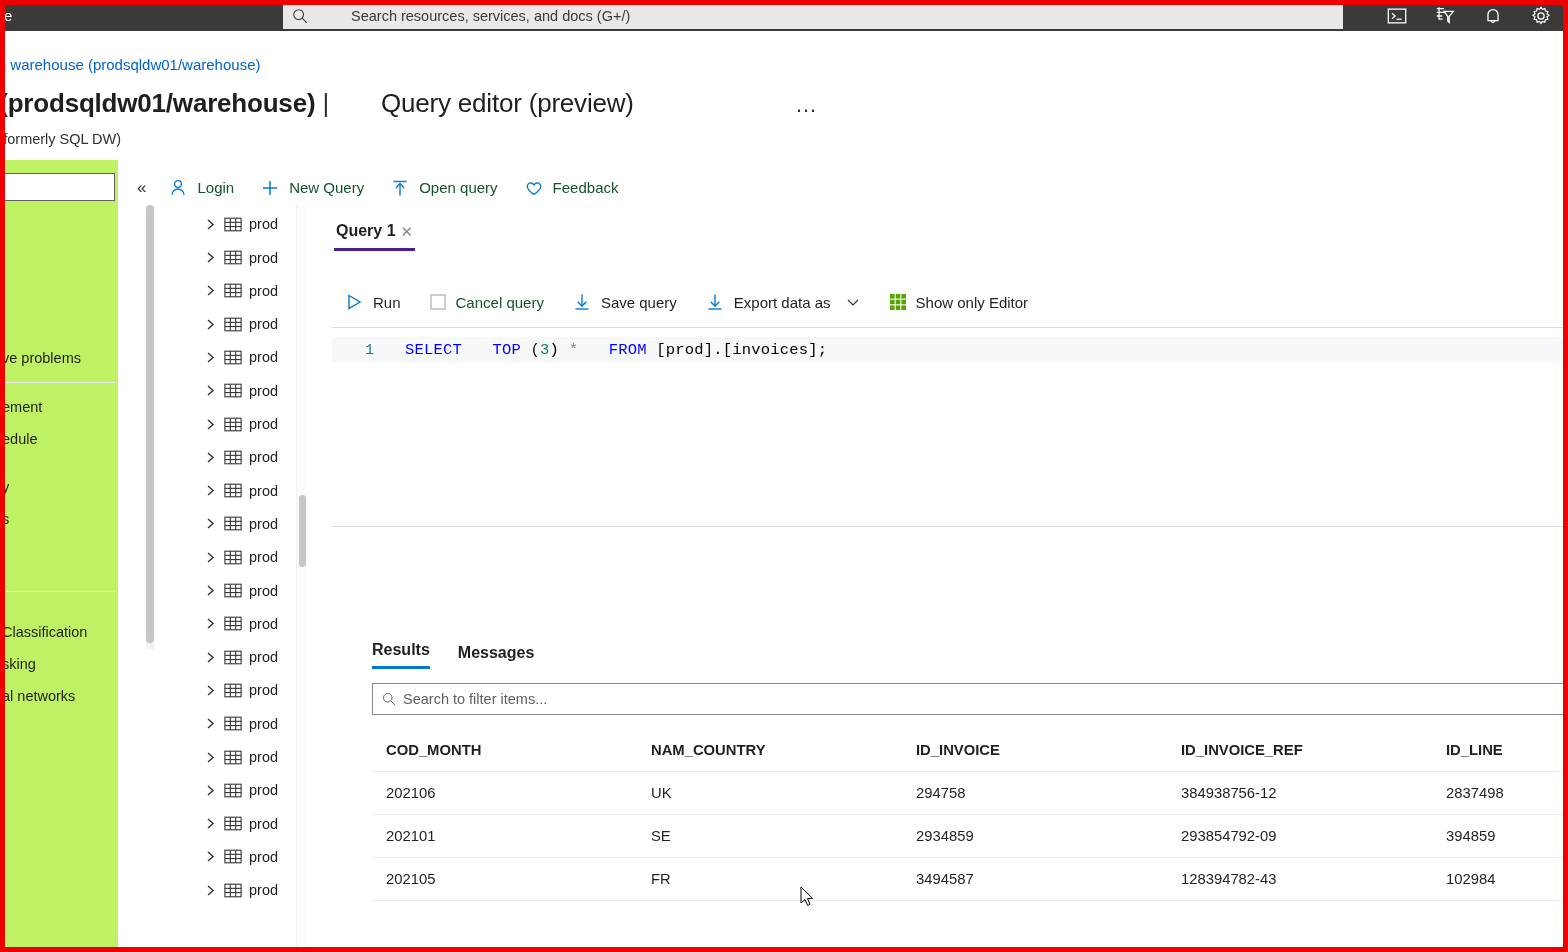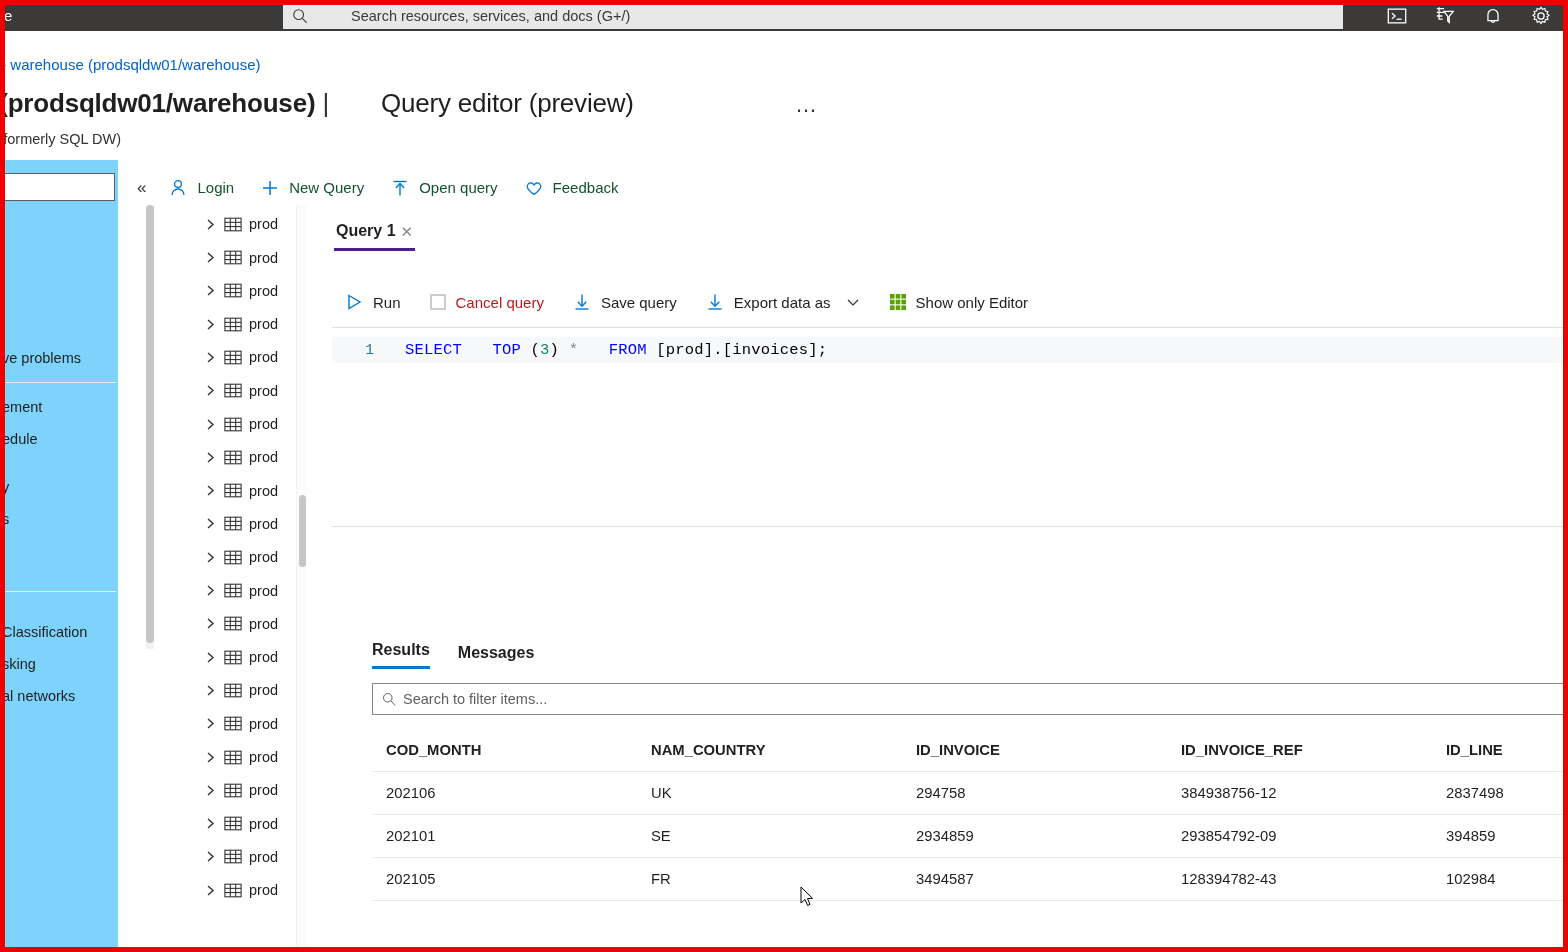--- a/index.html
+++ b/index.html
@@ -95,21 +95,21 @@
   #page-subtitle {
     position: absolute; left: -25px; top: 131px;
     font-size: 14.5px; color: #323130;
     white-space: nowrap;
   }
 
   
   #leftnav {
     position: absolute; left: 0; top: 160px;
     width: 118px; height: 792px;
-    background: #7dd3fc;
+    background: #bef264;
     overflow: hidden;
   }
   #nav-search {
     position: absolute; left: -110px; top: 13px;
     width: 225px; height: 28px;
     border: 1px solid #605e5c;
     background: #ffffff;
   }
   .nav-list { position: absolute; top: 182px; left: 0; width: 118px; }
   .nav-item {
@@ -222,21 +222,21 @@
     position: absolute; left: 28px; top: 80px;
     display: flex; align-items: center;
     font-size: 15px;
   }
   .qcmd {
     display: flex; align-items: center; gap: 9px;
     padding: 0 14px; height: 34px;
     cursor: pointer; white-space: nowrap; color: #201f1e;
   }
   .qcmd.first { padding-left: 4px; }
-  .qcmd.disabled { color: #b91c1c; cursor: default; }
+  .qcmd.disabled { color: #14532d; cursor: default; }
   .qcmd .chev { margin-left: 5px; }
 
   
   #sqlbox {
     position: absolute; left: 20px; top: 122px;
     width: 1236px; height: 200px;
     background: #ffffff;
     border-top: 1px solid #e1dfdd;
     border-bottom: 1px solid #e1dfdd;
     overflow: hidden;

